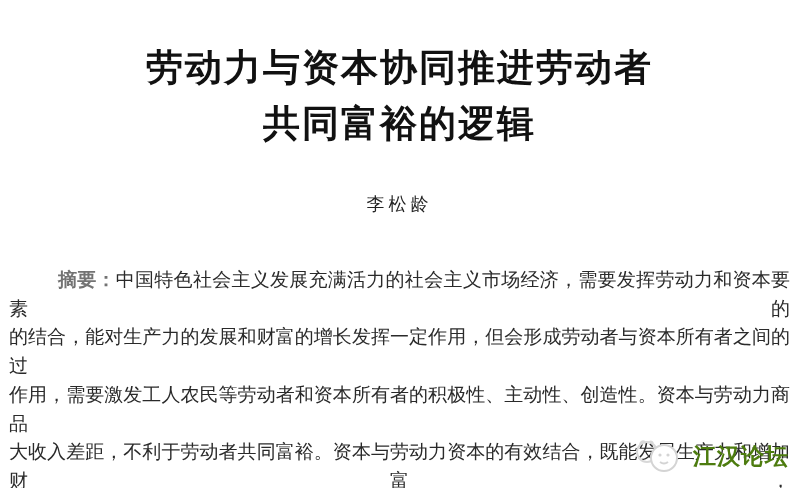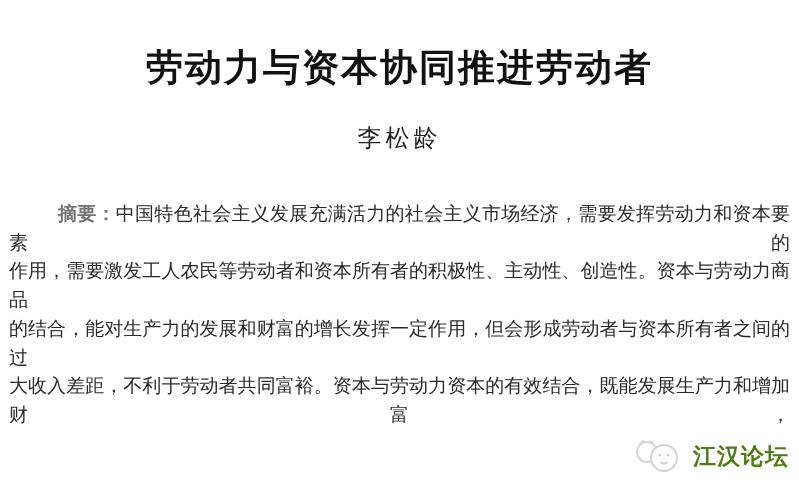--- a/index.html
+++ b/index.html
@@ -24,23 +24,23 @@
     font-weight: 700;
     font-size: 37px;
     line-height: 56px;
     letter-spacing: 2px;
     color: #111111;
   }
   .title-line {
     display: block;
   }
   .author {
-    margin-top: 30px;
+    margin-top: 40px;
     text-align: center;
-    font-size: 24px;
+    font-size: 18px;
     line-height: 24px;
     letter-spacing: 4px;
     color: #222222;
     font-weight: 400;
   }
   .abstract {
     margin: 50px 9px 0 9px;
     font-size: 19px;
     color: #2a2a2a;
     font-family: "Liberation Serif", "DejaVu Serif", serif;
@@ -80,28 +80,29 @@
     color: #4d7c0f;
   }
 </style>
 </head>
 <body>
 
 <div class="page">
 
   <h1 class="title">
     <span class="title-line">劳动力与资本协同推进劳动者</span>
+    <span class="title-line">共同富裕的逻辑</span>
   </h1>
 
   <div class="author">李松龄</div>
 
   <div class="abstract">
       <div class="abs-line first"><b class="abs-label">摘要：</b>中国特色社会主义发展充满活力的社会主义市场经济，需要发挥劳动力和资本要素的</div>
+      <div class="abs-line">的结合，能对生产力的发展和财富的增长发挥一定作用，但会形成劳动者与资本所有者之间的过</div>
       <div class="abs-line">作用，需要激发工人农民等劳动者和资本所有者的积极性、主动性、创造性。资本与劳动力商品</div>
-      <div class="abs-line">的结合，能对生产力的发展和财富的增长发挥一定作用，但会形成劳动者与资本所有者之间的过</div>
       <div class="abs-line">大收入差距，不利于劳动者共同富裕。资本与劳动力资本的有效结合，既能发展生产力和增加财富，</div>
     </div>
 
   <div class="watermark">
     <span class="wm-icon">
       <svg width="52" height="40" viewBox="0 0 52 40" xmlns="http://www.w3.org/2000/svg">
         <circle cx="13" cy="16" r="10" fill="none" stroke="#d8d8d8" stroke-width="2"></circle>
         <path d="M6 8 q2 -4 5 -2" fill="none" stroke="#d8d8d8" stroke-width="2"></path>
         <path d="M14 7 q3 -3 5 0" fill="none" stroke="#d8d8d8" stroke-width="2"></path>
         <circle cx="30" cy="22" r="13" fill="#ffffff" stroke="#d4d4d4" stroke-width="2"></circle>

